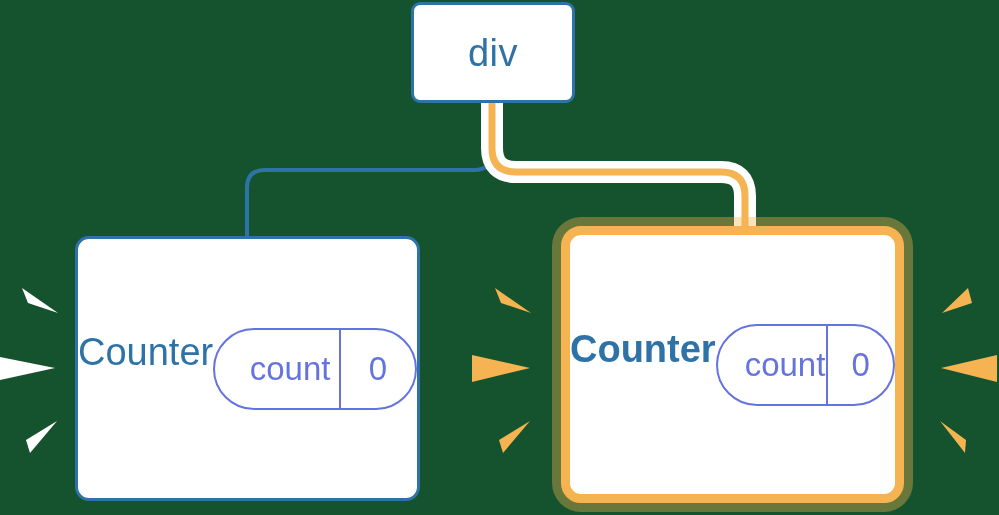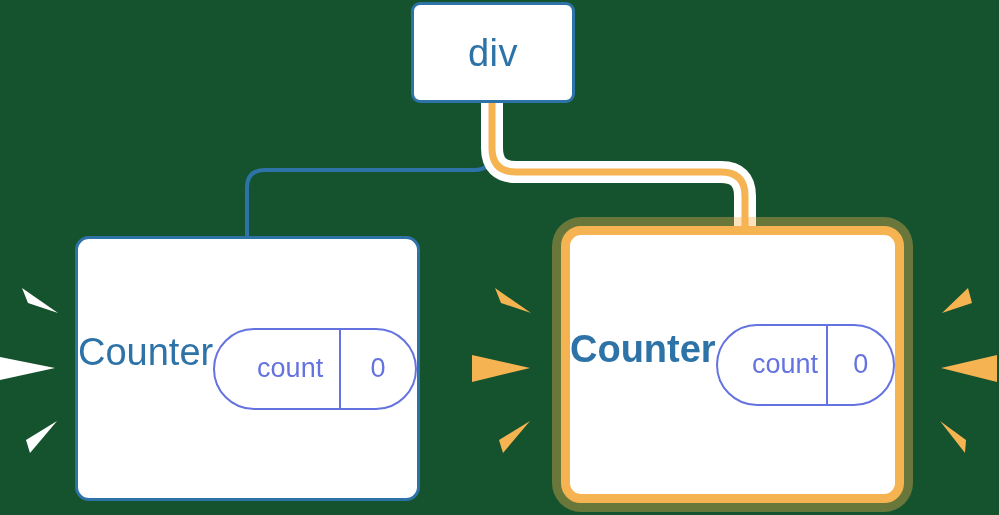--- a/index.html
+++ b/index.html
@@ -86,21 +86,21 @@
     box-sizing: border-box;
   }
   #counter-left .pill { width: 268px; }
   #counter-right .pill { width: 272px; }
 
   .pill-key, .pill-val {
     display: flex;
     align-items: center;
     justify-content: center;
     color: #6573e0;
-    font-size: 27px;
+    font-size: 33px;
     box-sizing: border-box;
   }
   .pill-key { flex: 0 0 62%; padding-left: 26px; }
   .pill-val { flex: 1 1 auto; border-left: 2px solid #6573e0; }
 
   .burst { position: absolute; left: 0; top: 0; width: 999px; height: 515px; }
 </style>
 </head>
 <body>
 

